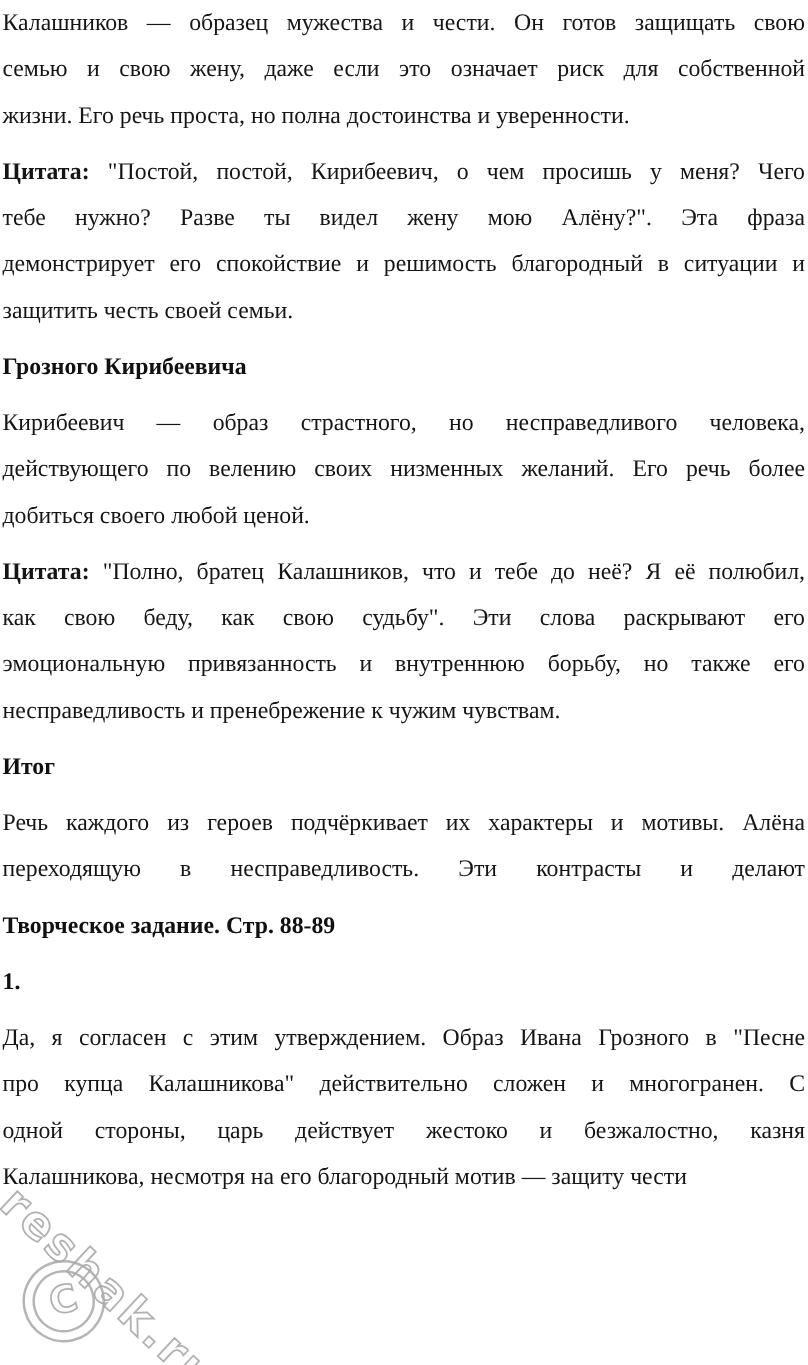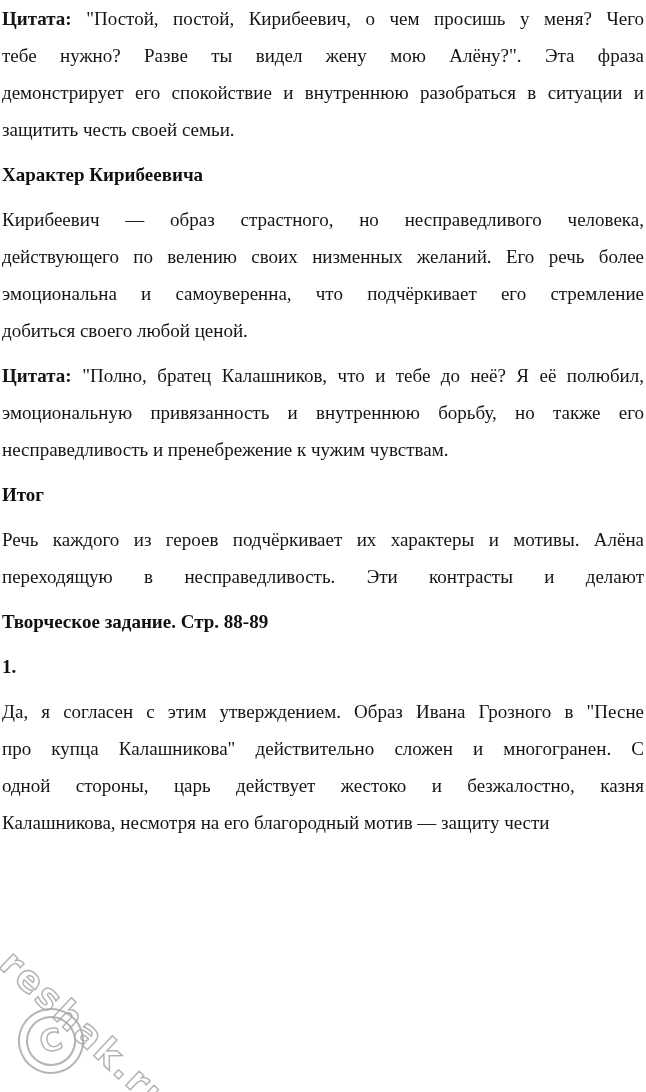--- a/index.html
+++ b/index.html
@@ -92,34 +92,39 @@
     color: rgba(255,255,255,0.45);
     -webkit-text-stroke: 1.4px rgba(168,168,168,0.9);
     line-height: 1;
   }
 </style>
 </head>
 <body>
 
 <main class="doc">
     <div class="para">
+      <div class="line">Калашников — образец мужества и чести. Он готов защищать свою</div>
+      <div class="line">семью и свою жену, даже если это означает риск для собственной</div>
+      <div class="line last">жизни. Его речь проста, но полна достоинства и уверенности.</div>
+    </div>
+    <div class="para">
       <div class="line"><b>Цитата:</b> "Постой, постой, Кирибеевич, о чем просишь у меня? Чего</div>
       <div class="line">тебе нужно? Разве ты видел жену мою Алёну?". Эта фраза</div>
-      <div class="line">демонстрирует его спокойствие и внутреннюю разобраться в ситуации и</div>
+      <div class="line">демонстрирует его спокойствие и решимость благородный в ситуации и</div>
       <div class="line last">защитить честь своей семьи.</div>
     </div>
-    <div class="heading">Характер Кирибеевича</div>
+    <div class="heading">Грозного Кирибеевича</div>
     <div class="para">
       <div class="line">Кирибеевич — образ страстного, но несправедливого человека,</div>
       <div class="line">действующего по велению своих низменных желаний. Его речь более</div>
-      <div class="line">эмоциональна и самоуверенна, что подчёркивает его стремление</div>
       <div class="line last">добиться своего любой ценой.</div>
     </div>
     <div class="para">
       <div class="line"><b>Цитата:</b> "Полно, братец Калашников, что и тебе до неё? Я её полюбил,</div>
+      <div class="line">как свою беду, как свою судьбу". Эти слова раскрывают его</div>
       <div class="line">эмоциональную привязанность и внутреннюю борьбу, но также его</div>
       <div class="line last">несправедливость и пренебрежение к чужим чувствам.</div>
     </div>
     <div class="heading">Итог</div>
     <div class="para">
       <div class="line">Речь каждого из героев подчёркивает их характеры и мотивы. Алёна</div>
       <div class="line">переходящую в несправедливость. Эти контрасты и делают</div>
     </div>
     <div class="heading">Творческое задание. Стр. 88-89</div>
     <div class="heading">1.</div>

